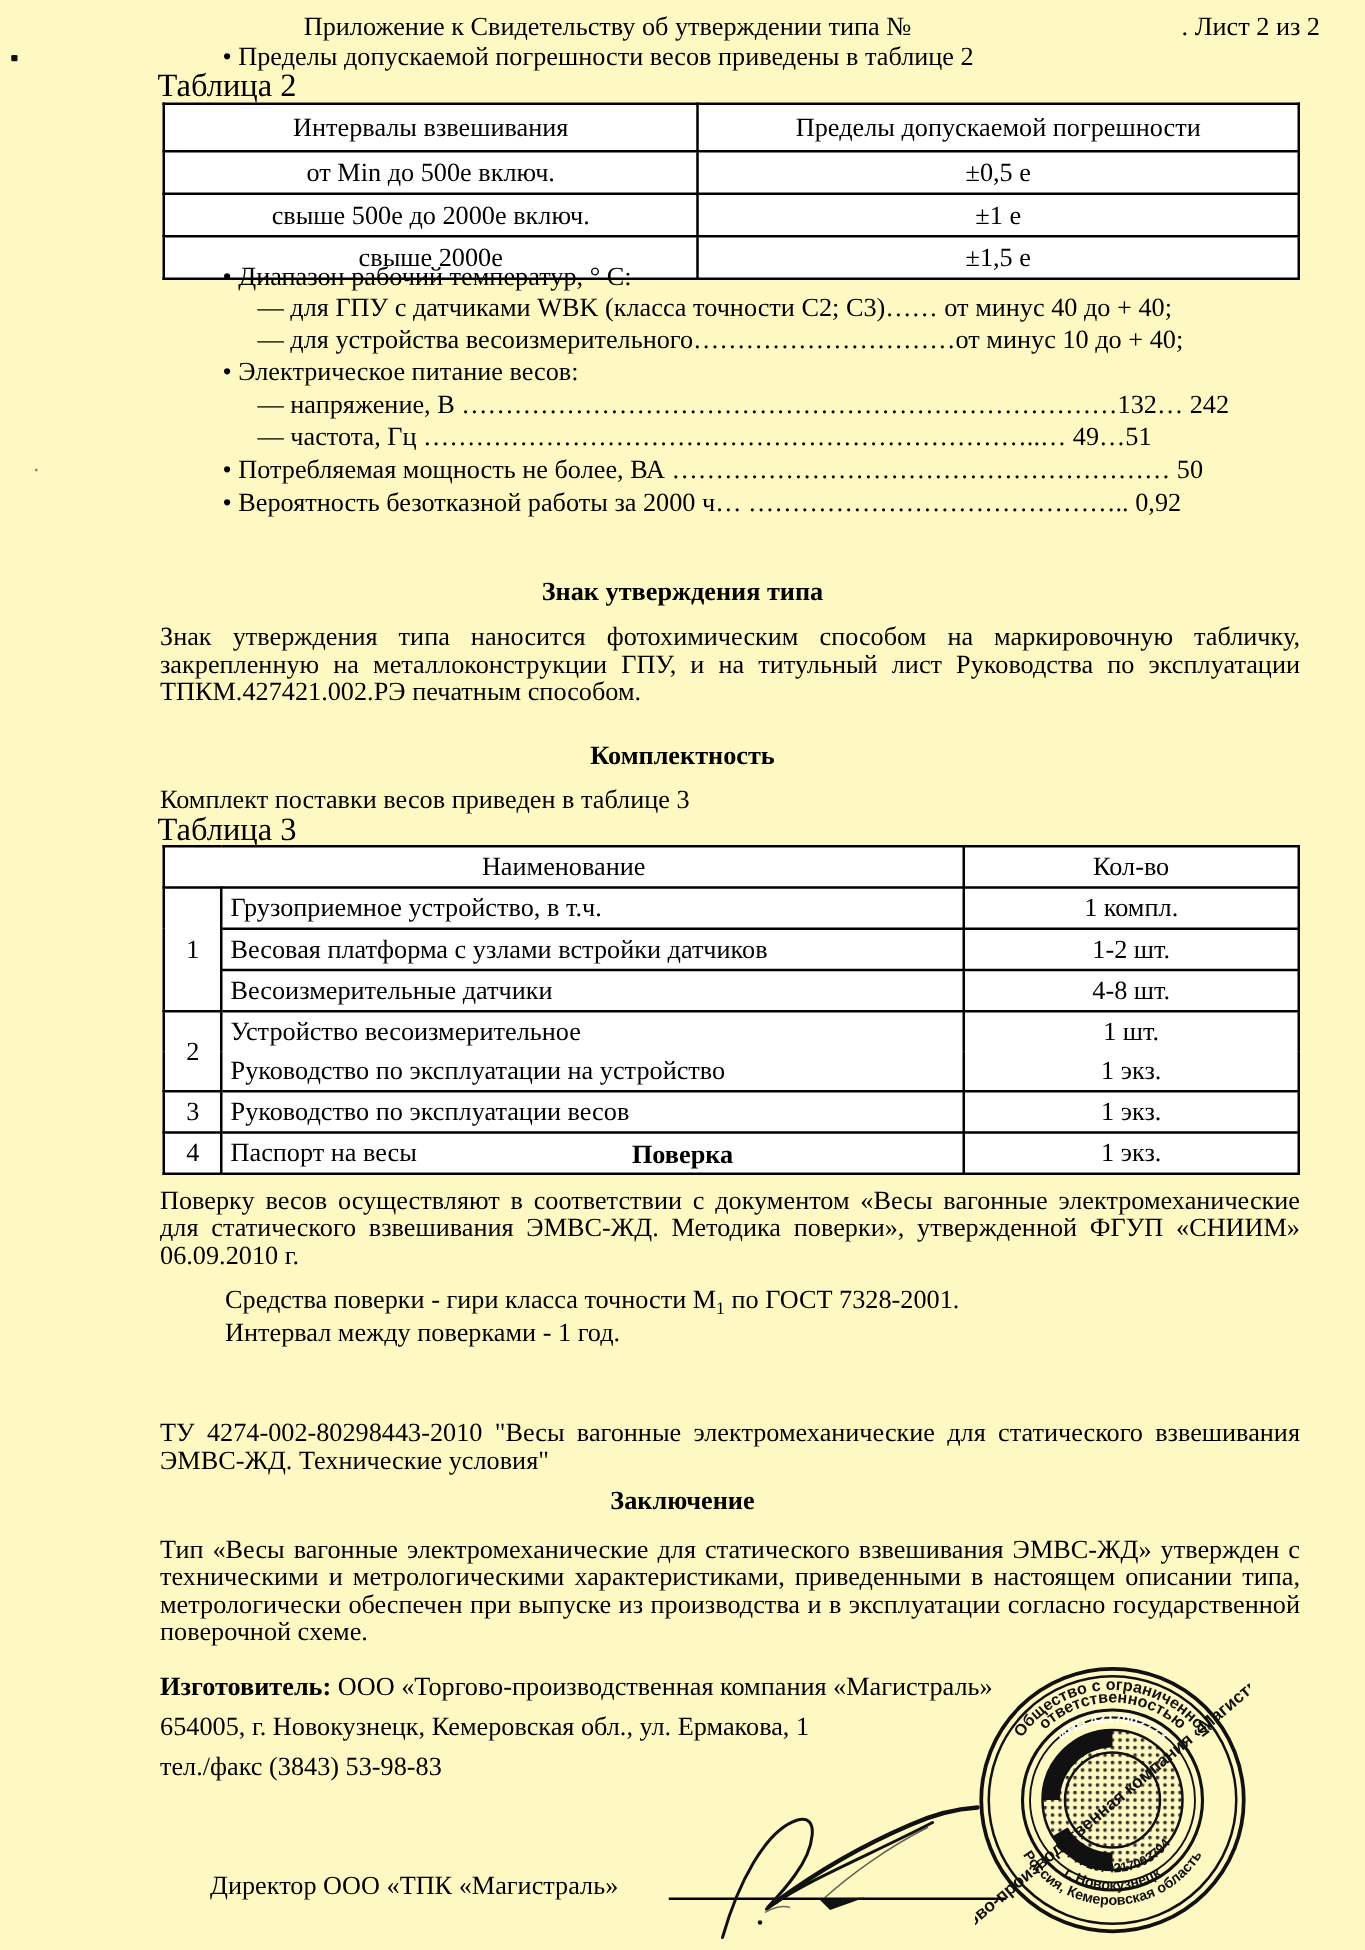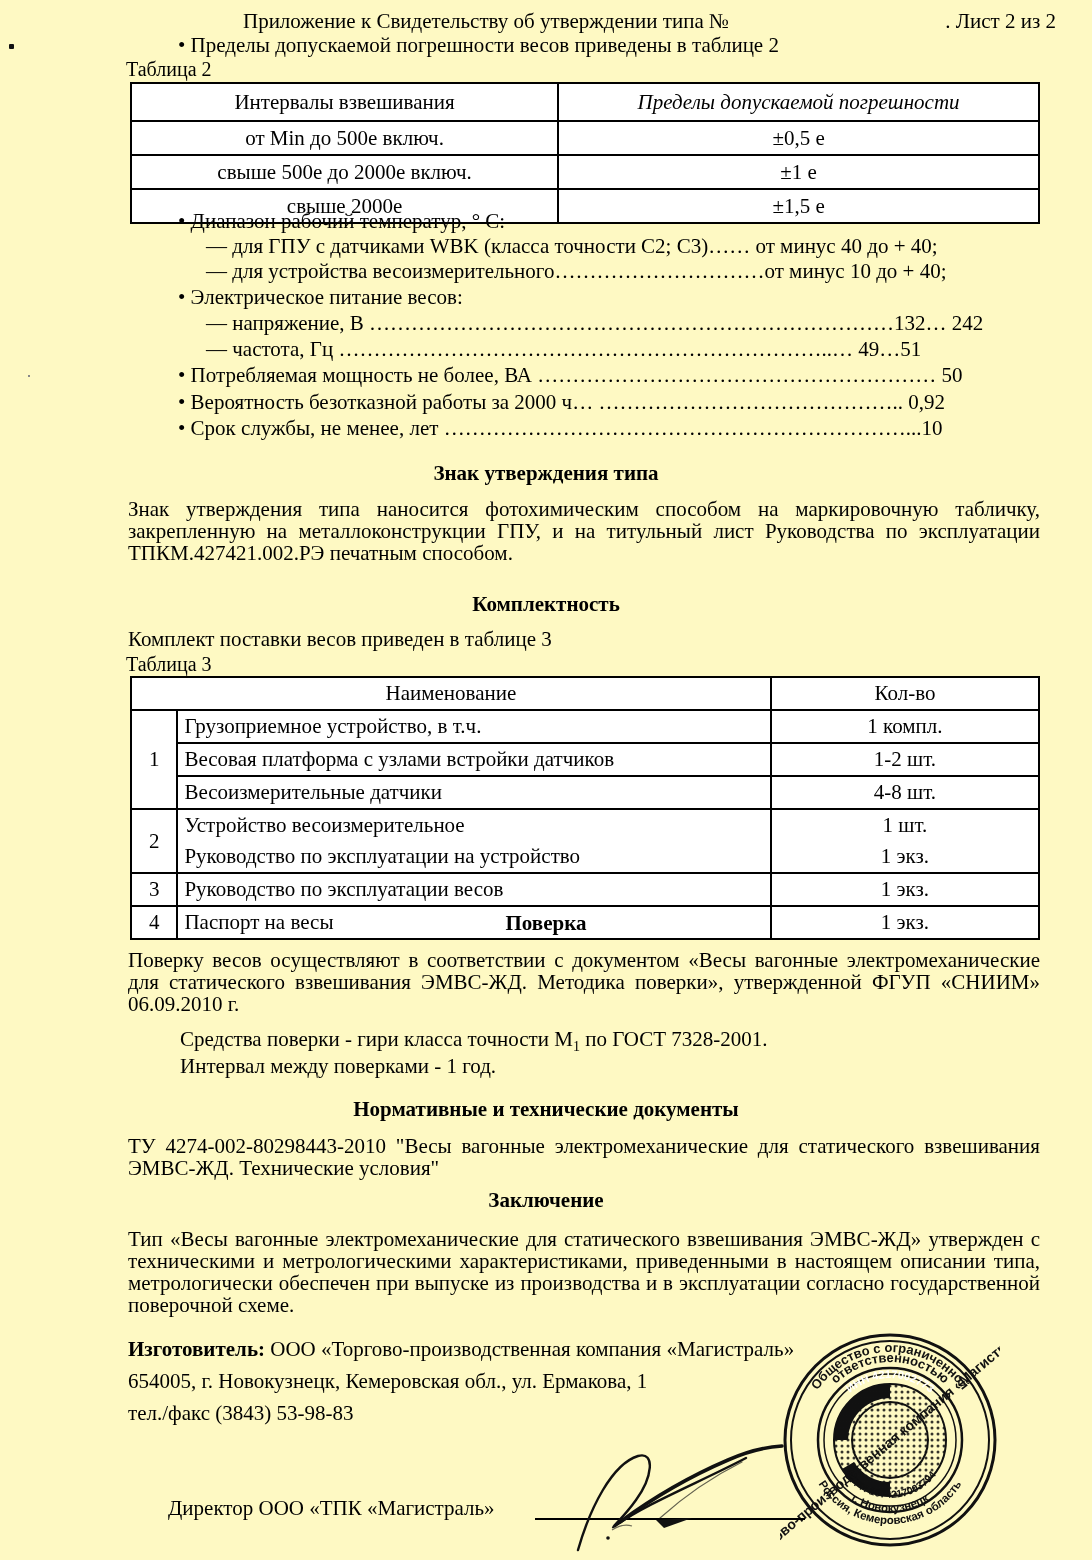--- a/index.html
+++ b/index.html
@@ -62,21 +62,21 @@
 
   .bullet-line {
     position: absolute;
     font-size: 21px;
     line-height: 25px;
     white-space: nowrap;
   }
 
   .tbl-label {
     position: absolute;
-    font-size: 20px;
+    font-size: 26px;
     line-height: 24px;
   }
 
   
   table.doc {
     position: absolute;
     border-collapse: collapse;
     font-size: 21px;
     background: #fff;
   }
@@ -86,21 +86,21 @@
     font-weight: normal;
     line-height: 25px;
     vertical-align: middle;
   }
   table.doc .c { text-align: center; }
   table.doc .l { text-align: left; }
 
   
   #table2 { left: 130px; top: 82px; width: 910px; }
   #table2 .col-a { width: 427px; }
-  #table2 .col-b { width: 483px; font-style: italic; }
+  #table2 .col-b { width: 483px; }
   #table2 td { height: 28px; }
   #table2 tr.hdr td { height: 32px; }
 
   
   #table3 { left: 130px; top: 676px; width: 910px; }
   #table3 .col-n  { width: 34px; }
   #table3 .col-nm { width: 608px; }
   #table3 .col-q  { width: 268px; }
   #table3 td { height: 27px; }
 
@@ -201,21 +201,20 @@
   </table>
 
   <div class="bullet-line" style="left:178px; top:209px;">• Диапазон рабочий температур, ° С:</div>
   <div class="bullet-line" style="left:206px; top:234px;">—          для ГПУ с датчиками  WBK (класса точности С2; С3)…… от минус 40  до + 40;</div>
   <div class="bullet-line" style="left:206px; top:259px;">—          для устройства весоизмерительного…………………………от минус 10 до + 40;</div>
   <div class="bullet-line" style="left:178px; top:285px;">• Электрическое питание весов:</div>
   <div class="bullet-line" style="left:206px; top:311px;">—            напряжение, В …………………………………………………………………132… 242</div>
   <div class="bullet-line" style="left:206px; top:337px;">—            частота, Гц ……………………………………………………………..… 49…51</div>
   <div class="bullet-line" style="left:178px; top:363px;">• Потребляемая мощность не более, ВА ………………………………………………… 50</div>
   <div class="bullet-line" style="left:178px; top:390px;">• Вероятность безотказной работы за 2000 ч… …………………………………….. 0,92</div>
-  <div class="bullet-line" style="left:178px; top:416px;">• Срок службы, не менее, лет …………………………………………………………...10</div>
 
   <div class="sec-head" style="top:461px;">Знак утверждения типа</div>
   <div class="para ind" style="top:498px;">Знак утверждения типа наносится фотохимическим способом на маркировочную табличку, закрепленную на металлоконструкции ГПУ, и на титульный лист Руководства по эксплуатации ТПКМ.427421.002.РЭ печатным способом.</div>
 
   <div class="sec-head" style="top:592px;">Комплектность</div>
   <div class="para ind noind" style="top:628px;">Комплект поставки весов приведен в таблице 3</div>
 
   <div class="tbl-label" style="left:126px; top:652px;">Таблица 3</div>
 
   <table class="doc" id="table3">
@@ -262,21 +261,20 @@
     </tbody>
   </table>
 
   <div class="sec-head" style="top:911px;">Поверка</div>
   <div class="para ind" style="top:949px;">Поверку весов осуществляют в соответствии с документом «Весы вагонные электромеханические для статического взвешивания ЭМВС-ЖД. Методика поверки», утвержденной ФГУП «СНИИМ» 06.09.2010 г.</div>
   <div class="para noind" style="top:1028px; text-indent:52px;">
     <span>Средства поверки - гири класса точности М</span><span class="sub">1</span><span> по ГОСТ 7328-2001.</span>
   </div>
   <div class="para noind" style="top:1055px; text-indent:52px;">Интервал между поверками - 1 год.</div>
 
-  <div class="sec-head" style="top:1097px;">Нормативные и технические документы</div>
   <div class="para ind" style="top:1135px;">ТУ  4274-002-80298443-2010 "Весы вагонные электромеханические для статического взвешивания  ЭМВС-ЖД. Технические условия"</div>
 
   <div class="sec-head" style="top:1188px;">Заключение</div>
   <div class="para ind" style="top:1228px;">Тип «Весы вагонные электромеханические для статического взвешивания ЭМВС-ЖД» утвержден с техническими и метрологическими характеристиками, приведенными в настоящем описании типа, метрологически обеспечен при выпуске из производства и в эксплуатации согласно государственной поверочной схеме.</div>
 
   <div class="abs" style="left:128px; top:1333px; font-size:21px; line-height:32px;">
     <div>
       <span class="bold">Изготовитель:</span>
       <span>ООО «Торгово-производственная компания «Магистраль»</span>
     </div>

